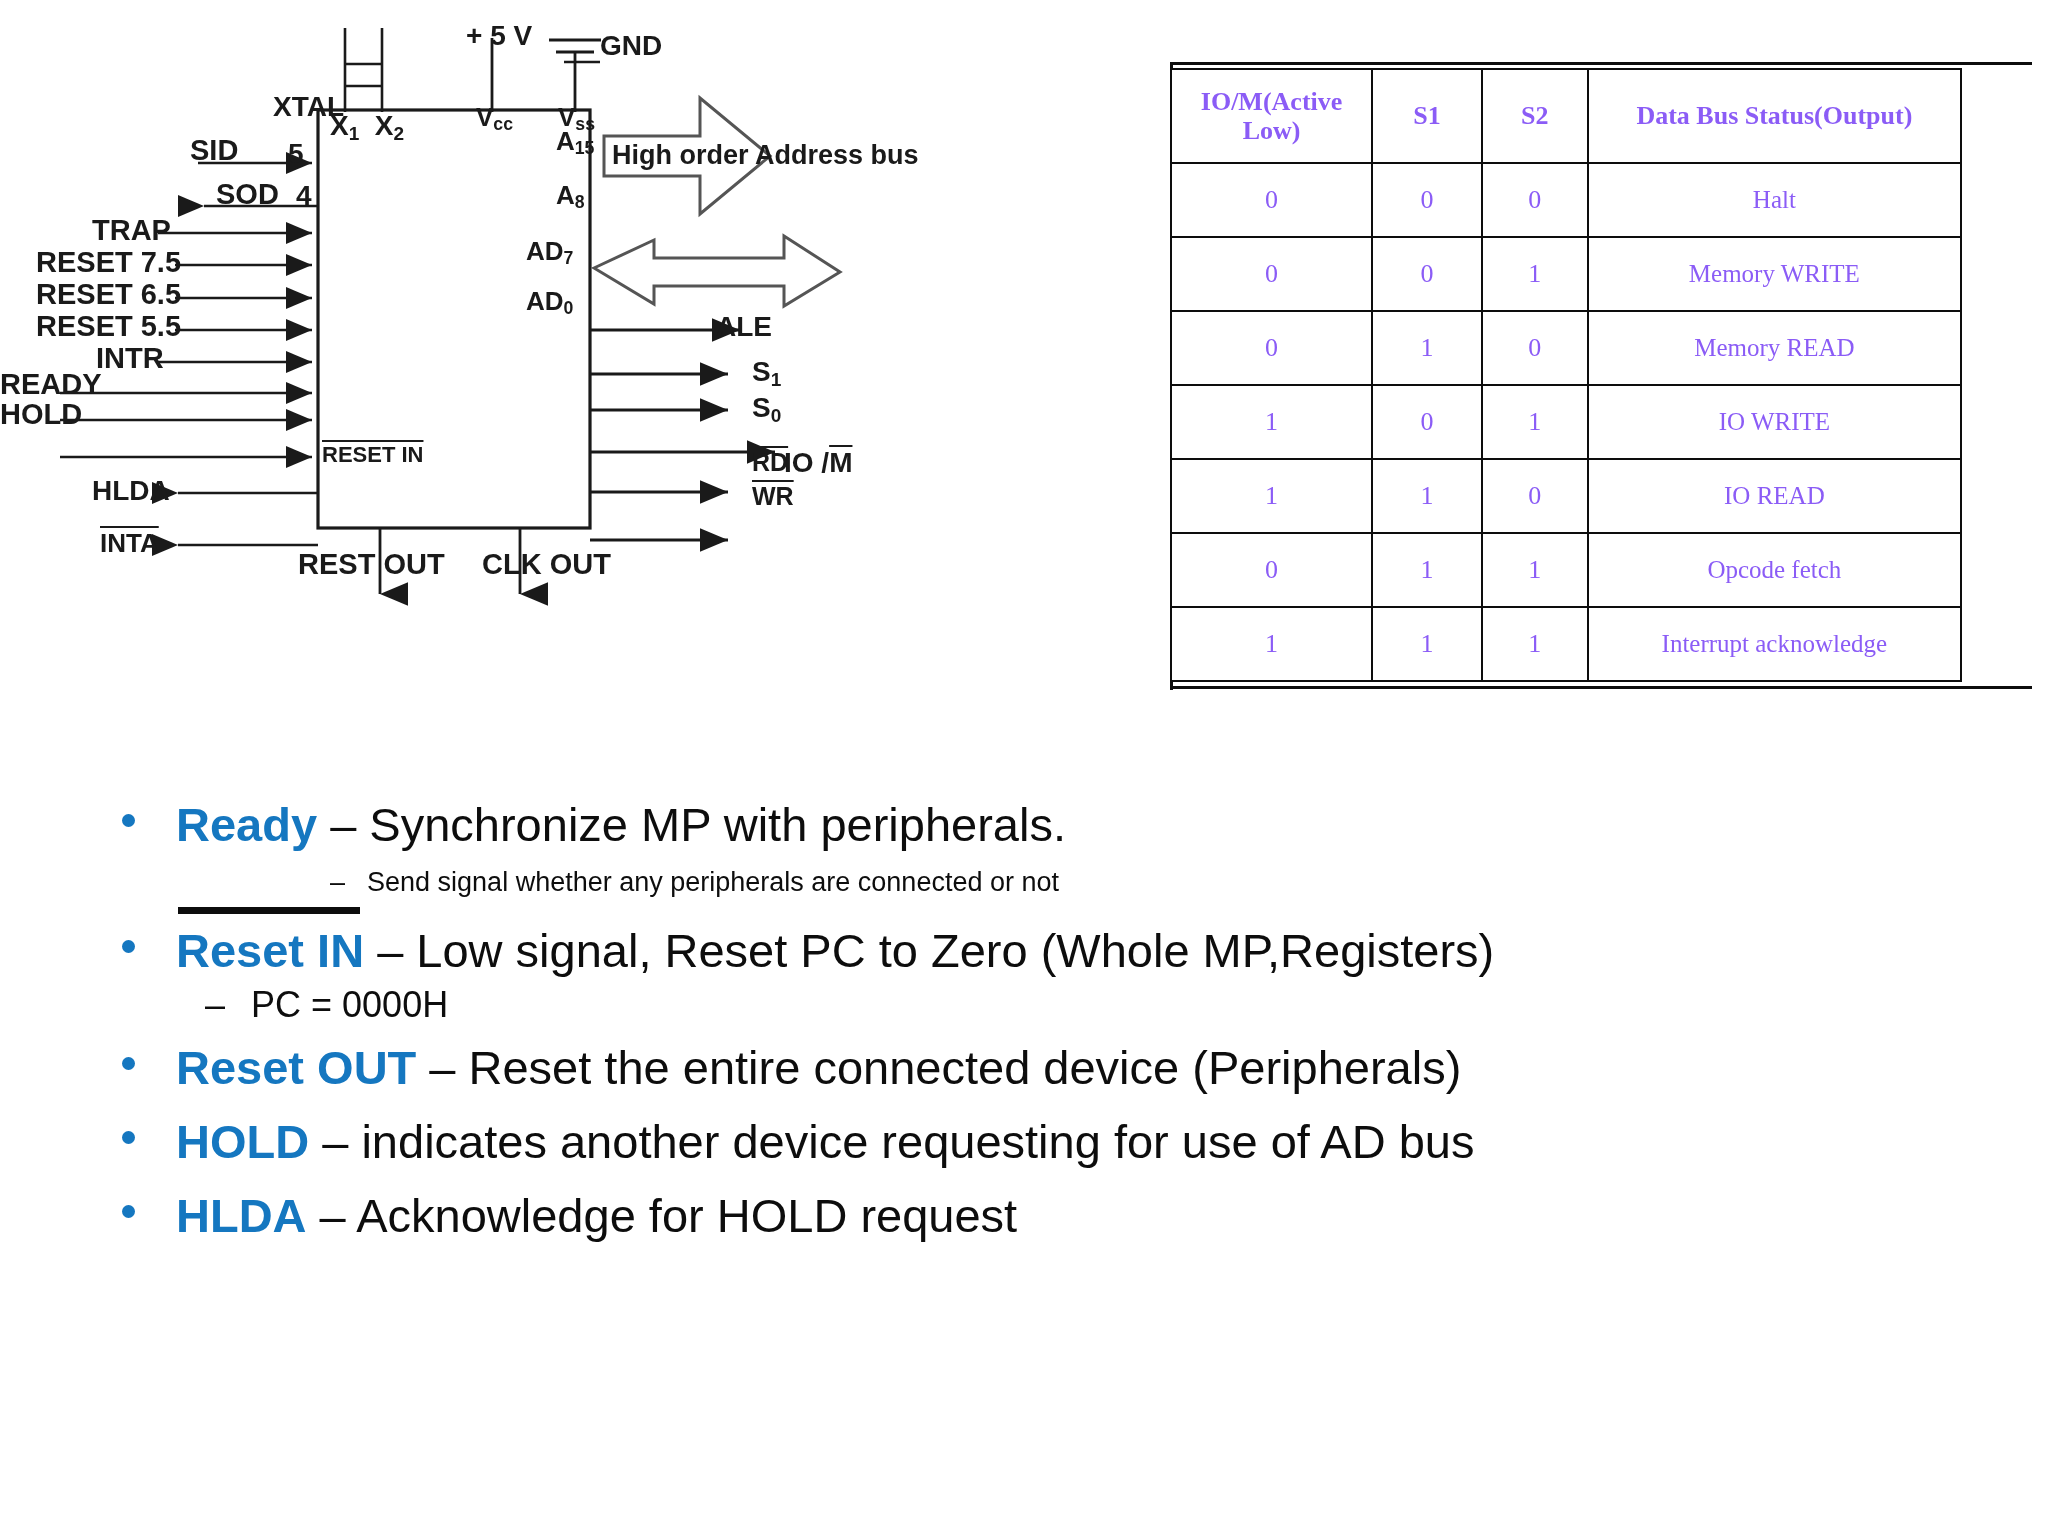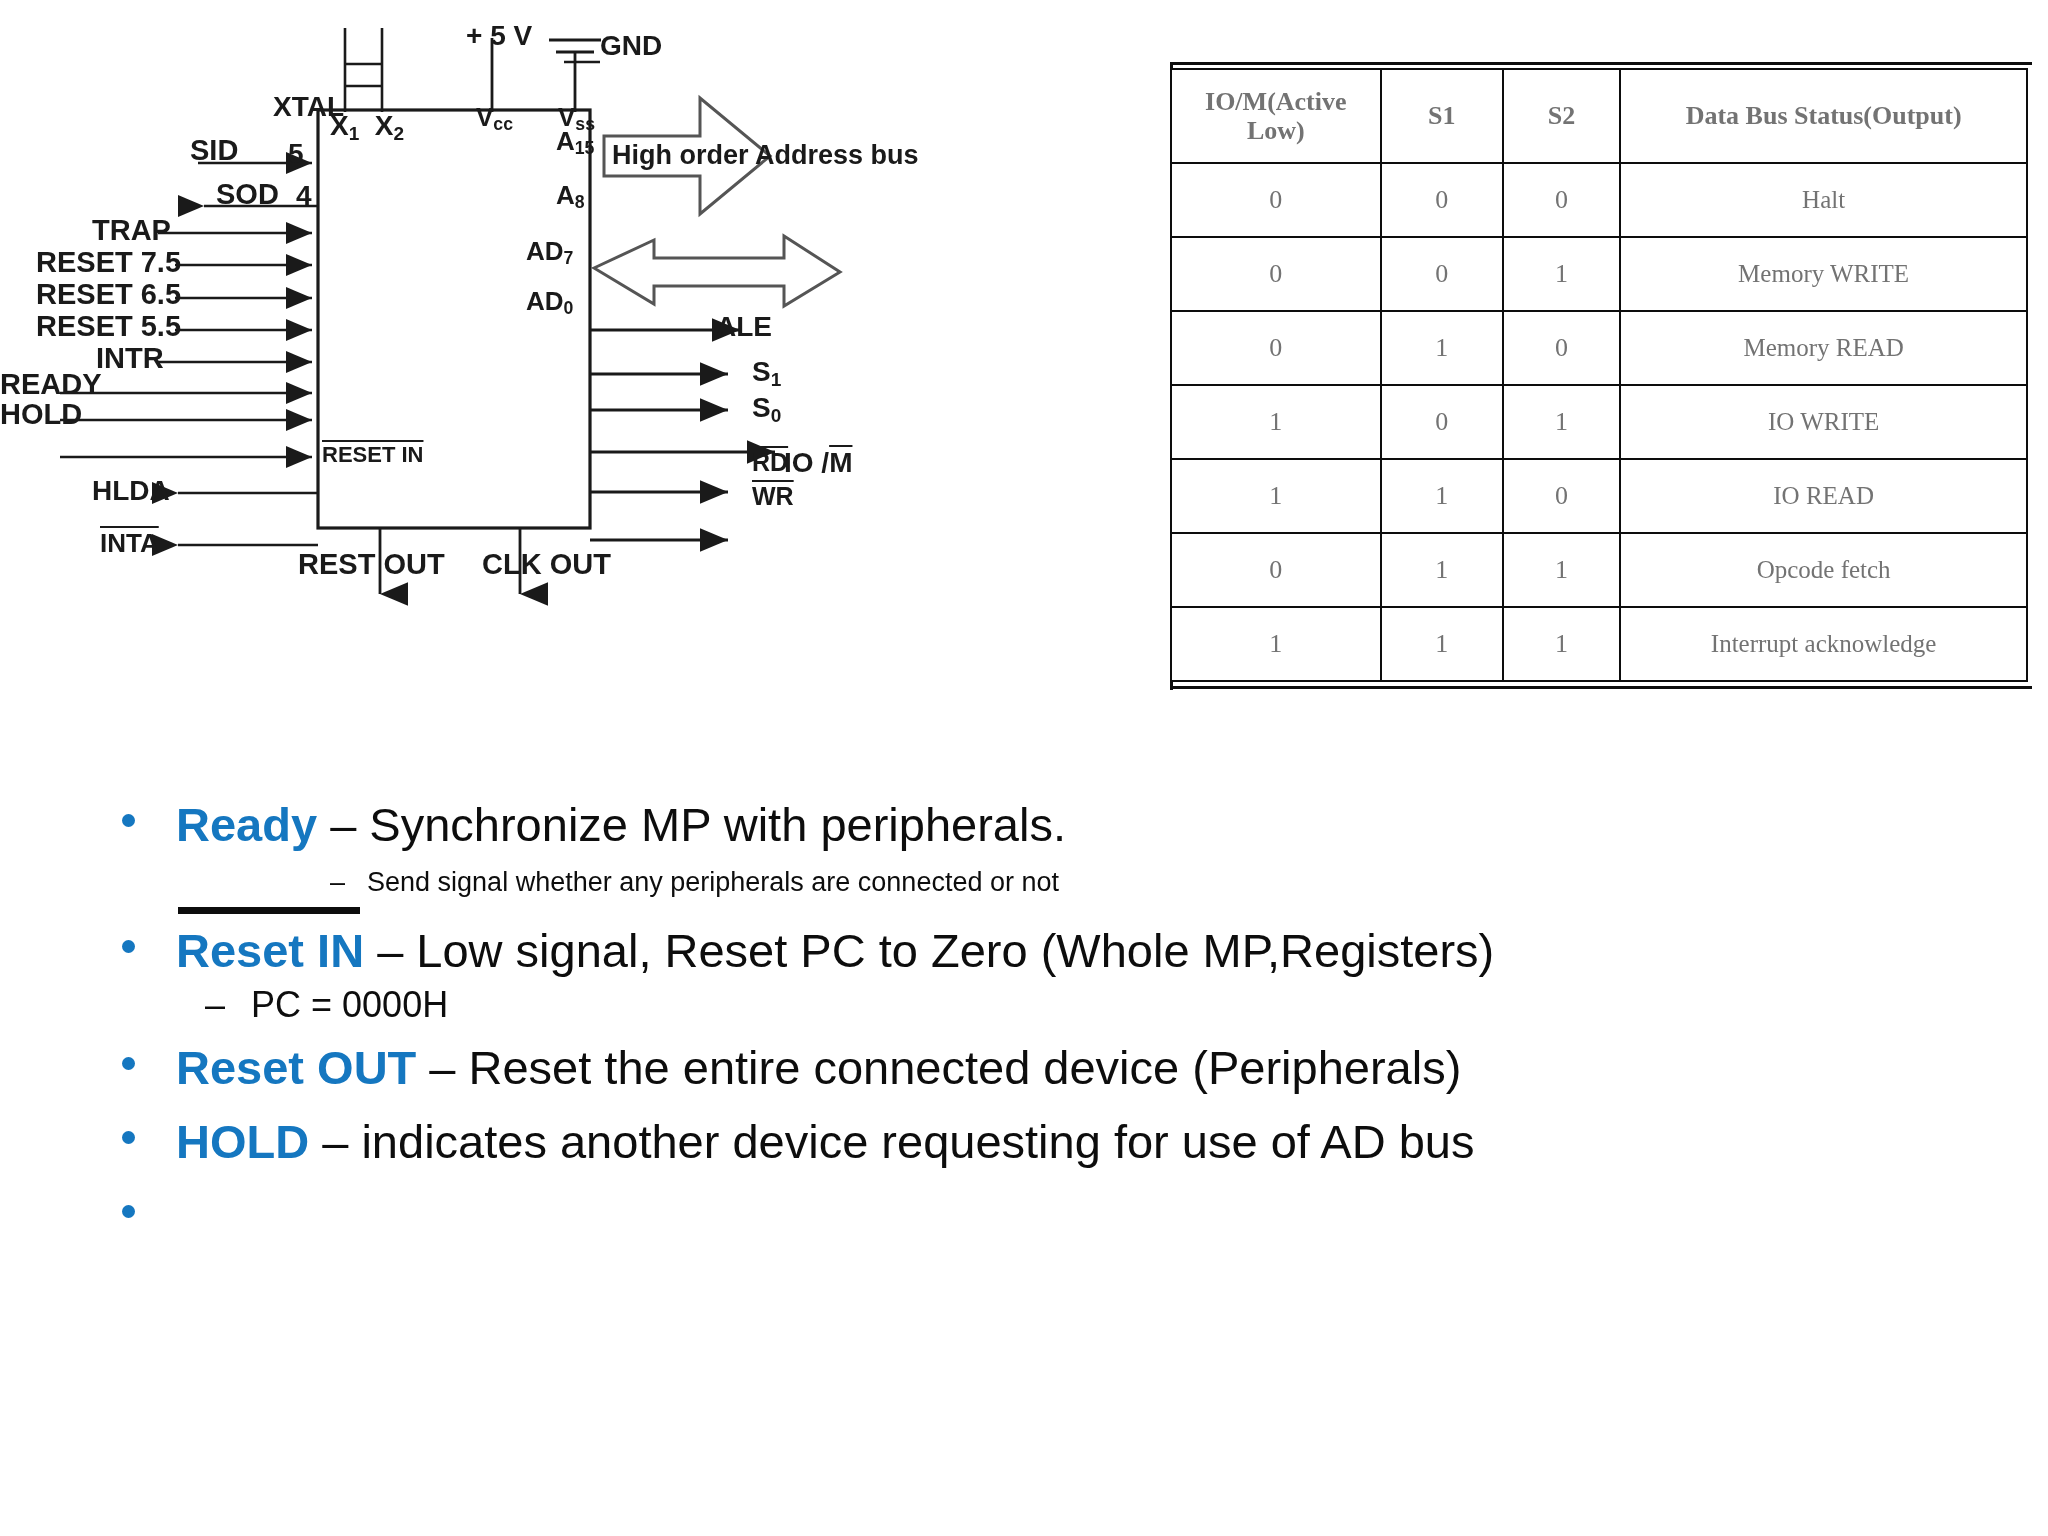--- a/index.html
+++ b/index.html
@@ -43,23 +43,23 @@
   .sub { font-size: 0.68em; vertical-align: -0.25em; font-weight: bold; }
 
   
   #status-table-wrap {
     position: absolute;
     left: 1170px; top: 68px;
     width: 860px;
   }
   table.status-table {
     border-collapse: collapse;
-    width: 858px;
+    width: 792px;
     font-family: "Liberation Serif", serif;
-    color: #737373;
+    color: #8b5cf6;
     background: #fff;
   }
   table.status-table th,
   table.status-table td {
     border: 2px solid #0d0d0d;
     text-align: center;
     vertical-align: middle;
     font-weight: normal;
   }
   table.status-table th {
@@ -379,14 +379,17 @@
 
   <div class="b-row b-lvl1" style="margin-top:24px;">
     <span class="dot"></span>
     <span class="txt">
       <span class="kw">HOLD</span><span> – indicates another device requesting for use of AD bus</span>
     </span>
   </div>
 
   <div class="b-row b-lvl1" style="margin-top:24px;">
     <span class="dot"></span>
+    <span class="txt">
+      <span class="kw">HLDA</span><span> – Acknowledge for HOLD request</span>
+    </span>
   </div>
 </div>
 
 </body></html>

